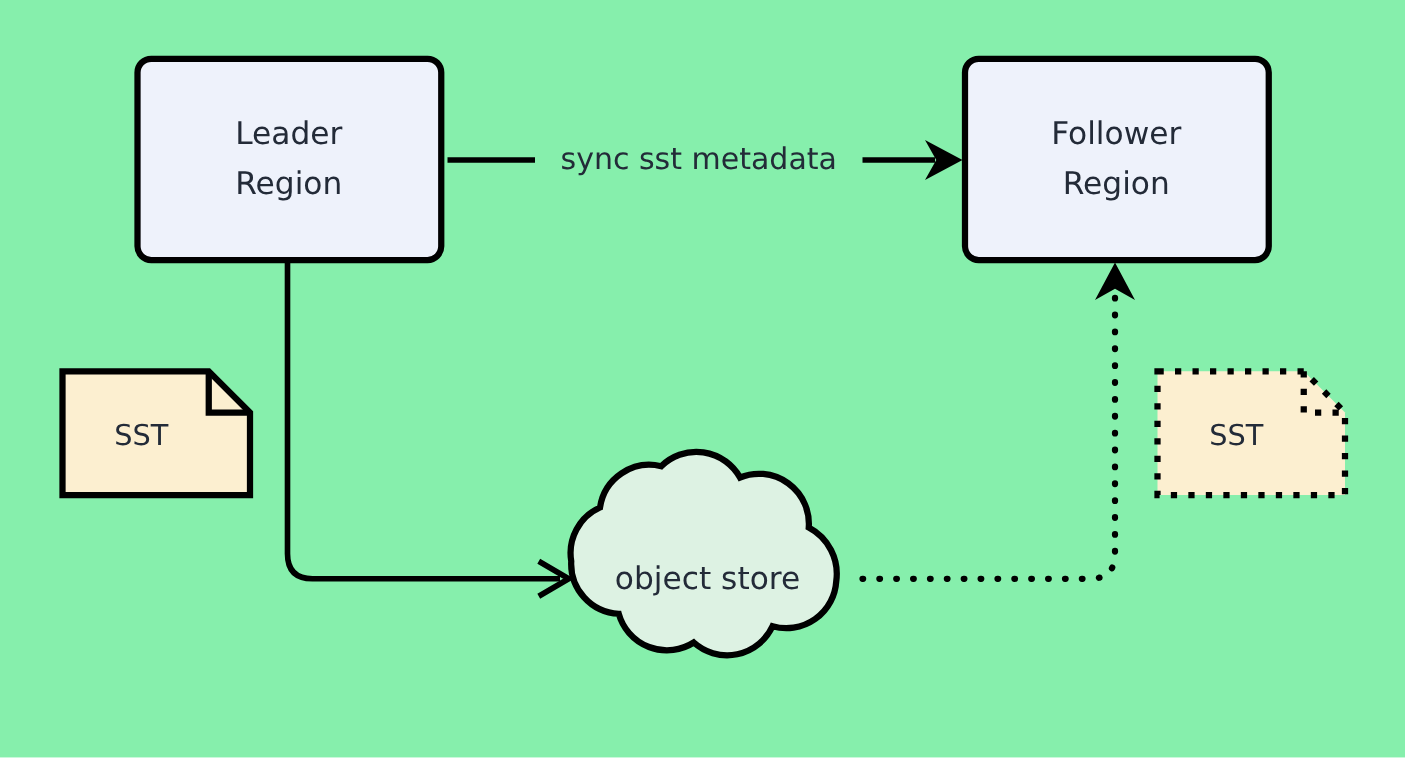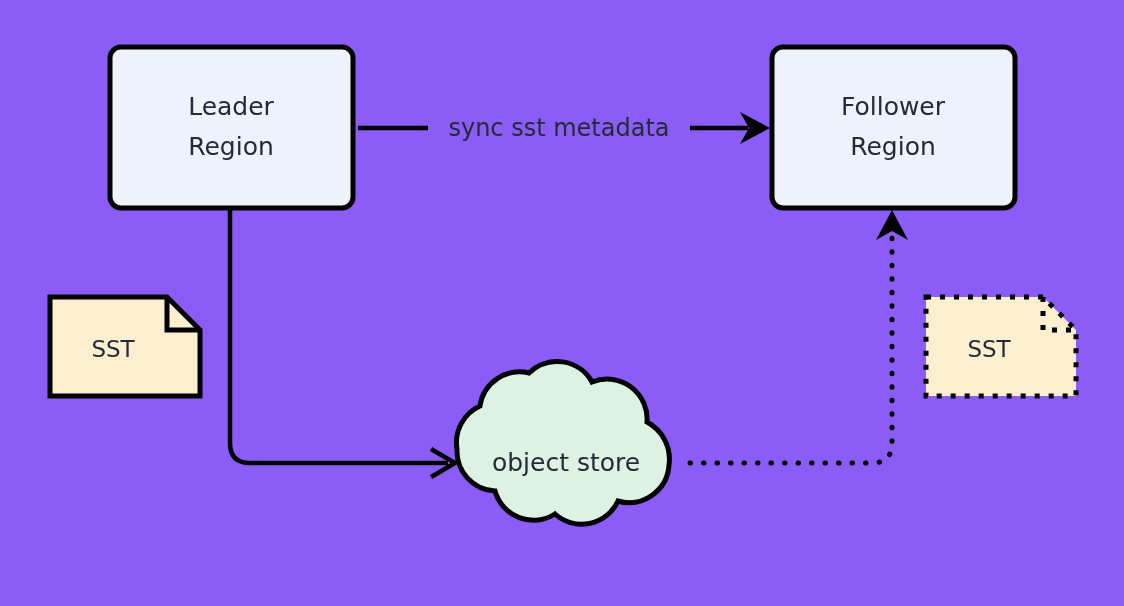--- a/index.html
+++ b/index.html
@@ -7,21 +7,21 @@
     padding: 0;
     background: #ffffff;
   }
   body {
     font-family: "DejaVu Sans", "Liberation Sans", sans-serif;
   }
   #diagram-canvas {
     position: relative;
     width: 1124px;
     height: 606px;
-    background: #8b5cf6;
+    background: #86efac;
     overflow: hidden;
   }
   #diagram-svg {
     position: absolute;
     top: 0;
     left: 0;
     width: 1124px;
     height: 606px;
   }
   .node-label {

